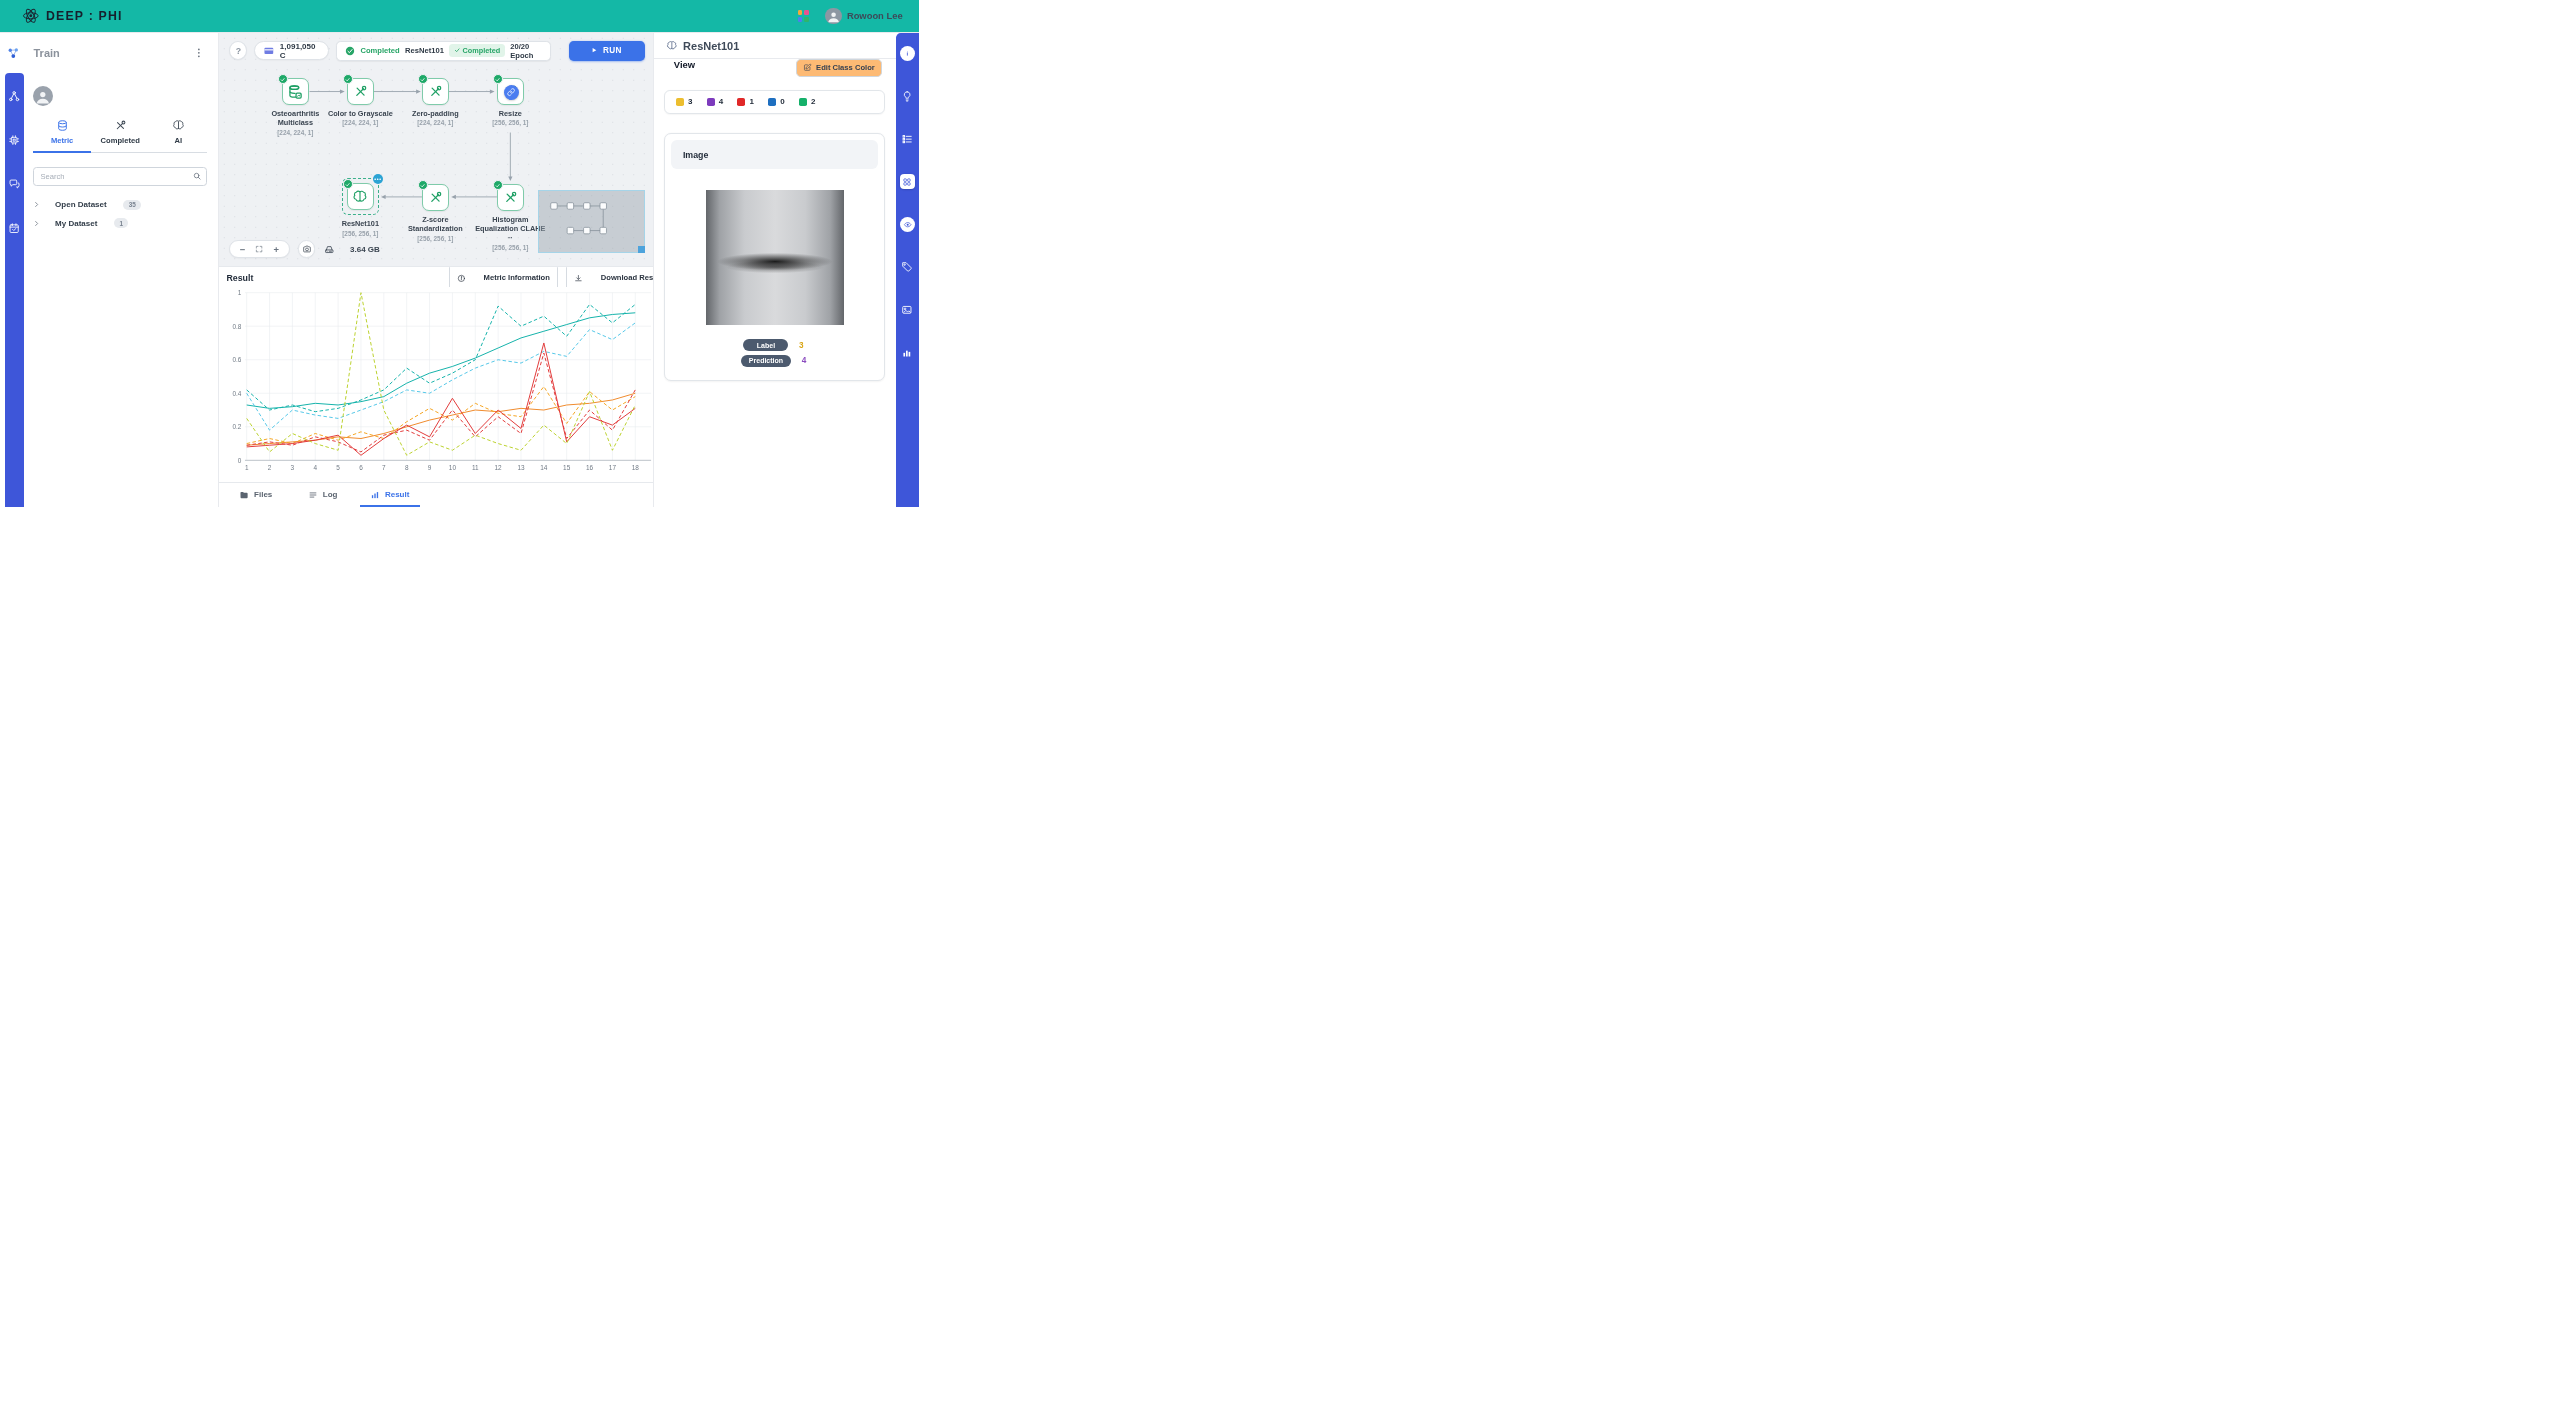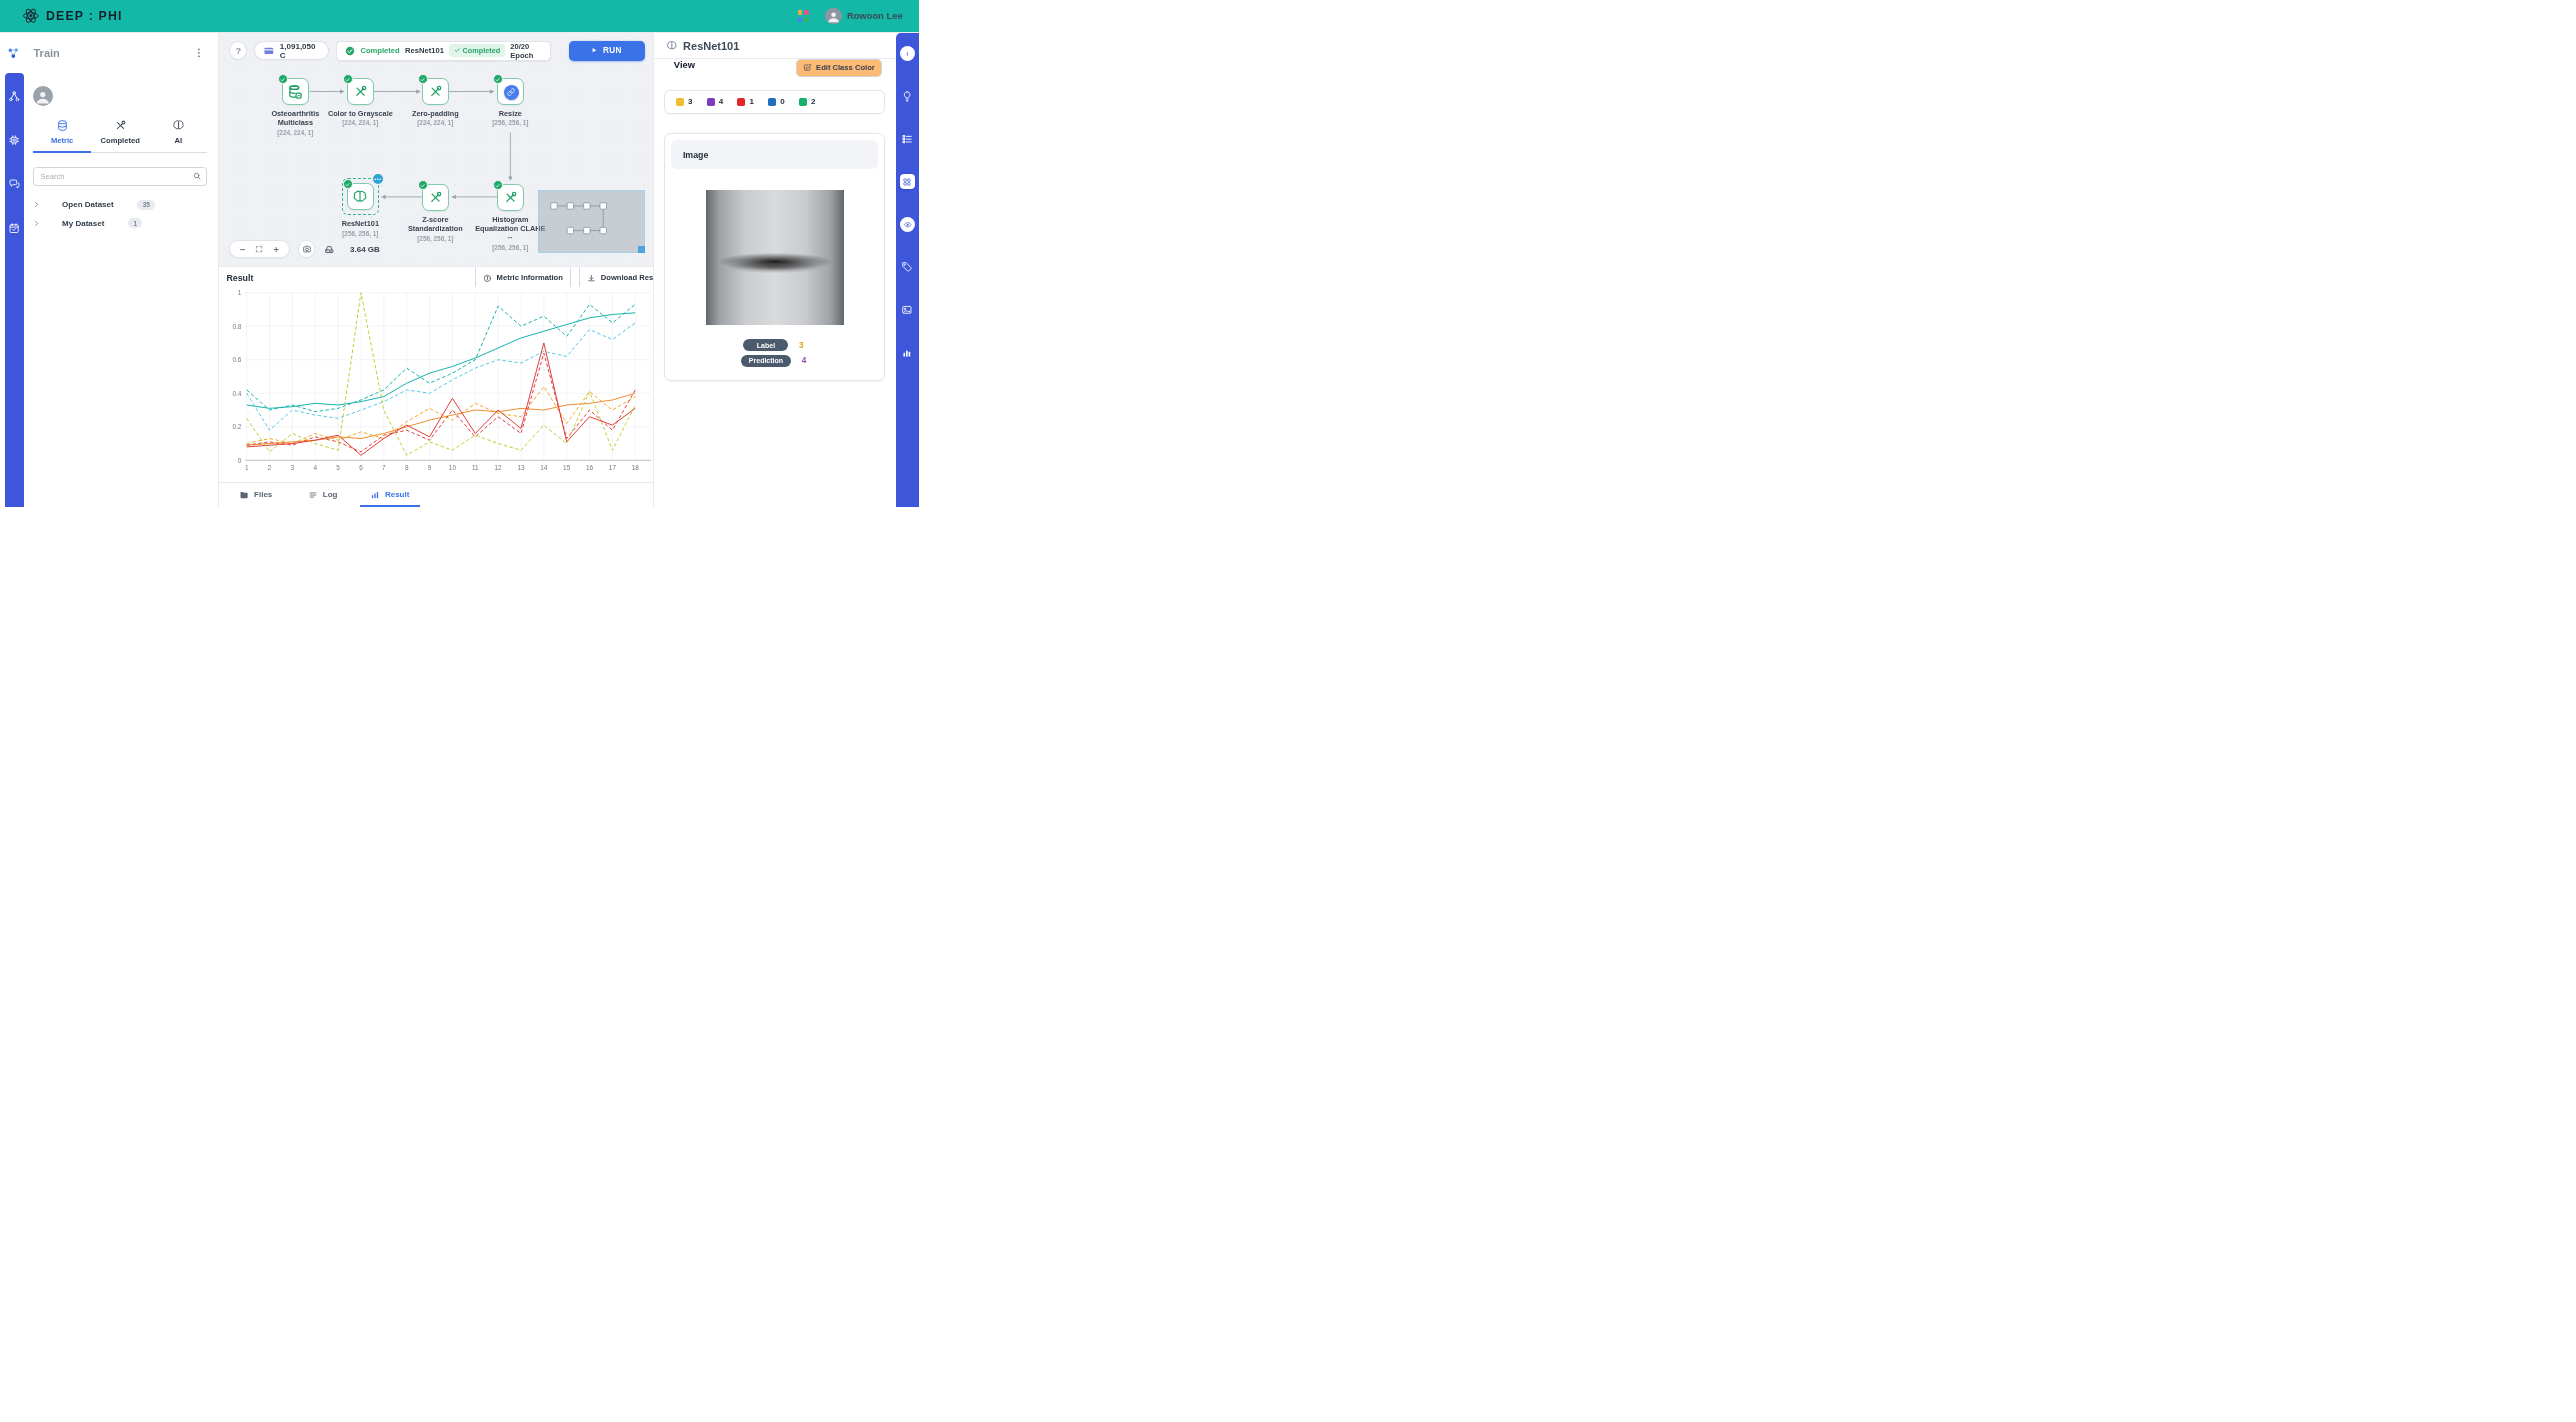--- a/index.html
+++ b/index.html
@@ -43,21 +43,21 @@
   .tab.active{color:#3b72e8}
   .tab.active .tab-label{color:#3b72e8}
   .tab.active::after{content:"";position:absolute;left:0;right:0;bottom:-0.6px;height:1.8px;background:#3b72e8}
   .search-box{margin-top:14px;position:relative}
   .search-box input{width:100%;height:19px;border:0.6px solid #cfd5dc;border-radius:3.5px;
     padding:0 21px 0 6.4px;font:inherit;color:#333;background:#fff}
   .search-box input::placeholder{color:#a7aeb8}
   .search-btn{position:absolute;right:2.9px;top:2.3px;width:14px;height:14px;display:flex;
     align-items:center;justify-content:center;color:#6b7480}
   .tree{margin-top:10.5px;display:flex;flex-direction:column;gap:1.2px}
-  .tree-row{display:flex;align-items:center;gap:22px;height:17px;cursor:pointer}
+  .tree-row{display:flex;align-items:center;gap:15px;height:17px;cursor:pointer}
   .tree-row .chev{color:#69727e;display:flex}
   .tree-label{font-size:8px;font-weight:bold;color:#323d49}
   .tree-badge{background:#e7eaee;color:#7a8491;font-size:6.4px;font-weight:bold;
     padding:1.2px 5.3px;border-radius:5.9px;margin-left:1.8px}
 
   
   .main-col{width:434px;display:flex;flex-direction:column;background:#fff}
   .canvas{position:relative;height:233px;overflow:hidden;background-color:#eff1f4;
     background-image:radial-gradient(#d6dade 0.6px,transparent 0.8px);background-size:10.5px 10.5px}
   .toolbar{position:absolute;top:7.6px;left:10.5px;right:8.2px;display:flex;align-items:center;gap:7px;z-index:6}
@@ -112,21 +112,21 @@
     font-size:9.4px;font-weight:bold;width:10.5px;height:13px}
   .cam-btn{width:17.6px;height:17.6px;border-radius:50%;background:#fff;border:0.6px solid #dfe3e8;
     display:flex;align-items:center;justify-content:center;color:#3a4450;box-shadow:0 0.6px 1.2px rgba(0,0,0,.05)}
   .storage{display:flex;align-items:center;gap:16px;font-size:8px;font-weight:bold;color:#3a4450}
 
   
   .result{height:241px;display:flex;flex-direction:column;background:#fff;border-top:0.6px solid #e6e9ed}
   .result-head{height:21px;display:flex;align-items:center;padding:2.3px 0 0 7.6px;gap:8.2px;overflow:hidden}
   .result-title{font-size:8.8px;font-weight:bold;color:#1f2937;margin-right:auto}
   .rh-btn{height:29px;border:0.6px solid #d6dbe1;border-radius:4.7px;background:#fff;display:flex;
-    align-items:center;gap:5px;padding:0 7px;font-size:7.6px;font-weight:bold;color:#2b3440;white-space:nowrap}
+    align-items:center;gap:18px;padding:0 7px;font-size:7.6px;font-weight:bold;color:#2b3440;white-space:nowrap}
   .rh-btn.download{margin-right:-17.6px}
   .chart-wrap{flex:1;margin-top:1.2px}
   .grid-line{stroke:#e9ecf0;stroke-width:1}
   .axis-line{stroke:#a8b0b8;stroke-width:1.2}
   .tick-label{font-size:11px;fill:#707a85}
   .bottom-tabs{height:27px;border-top:0.6px solid #e6e9ed;display:flex;align-items:stretch;padding-left:3.5px}
   .btab{width:67px;display:flex;align-items:center;justify-content:center;gap:4.7px;
     font-size:8px;font-weight:bold;color:#5b6470;position:relative}
   .btab.active{color:#3b72e8}
   .btab.active::after{content:"";position:absolute;left:3.5px;right:3.5px;bottom:0;height:1.8px;background:#3b72e8}

